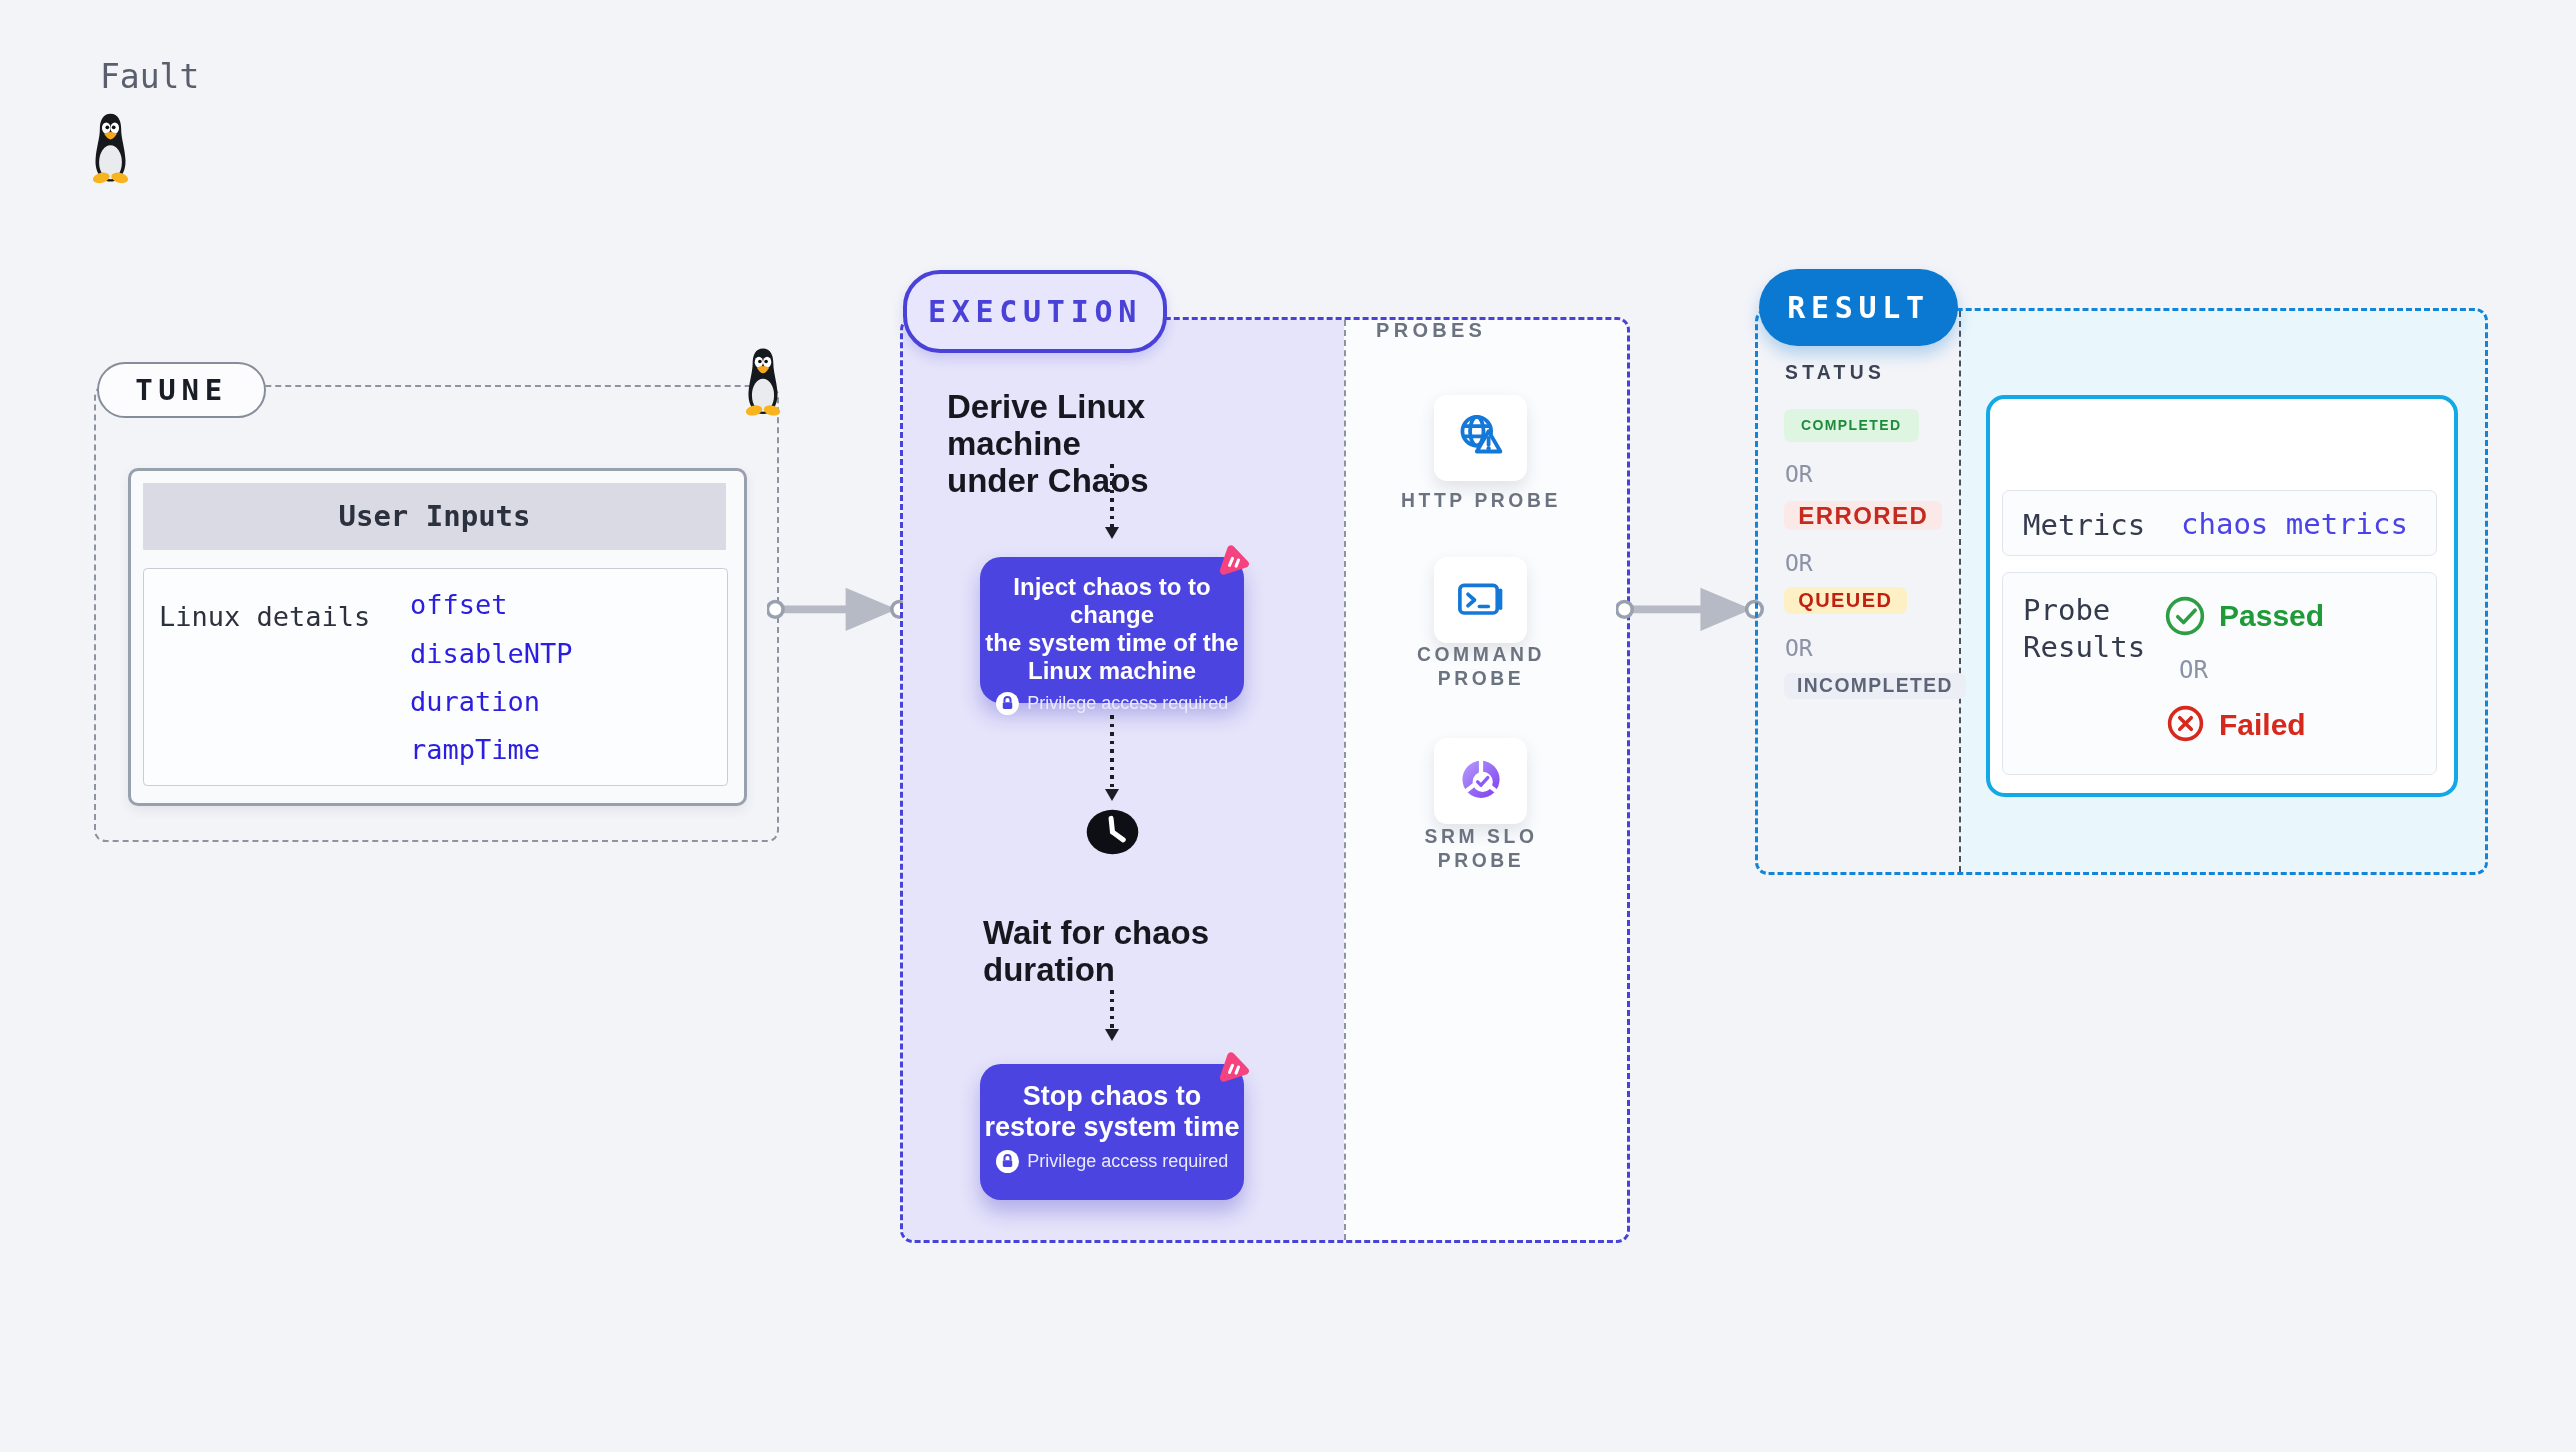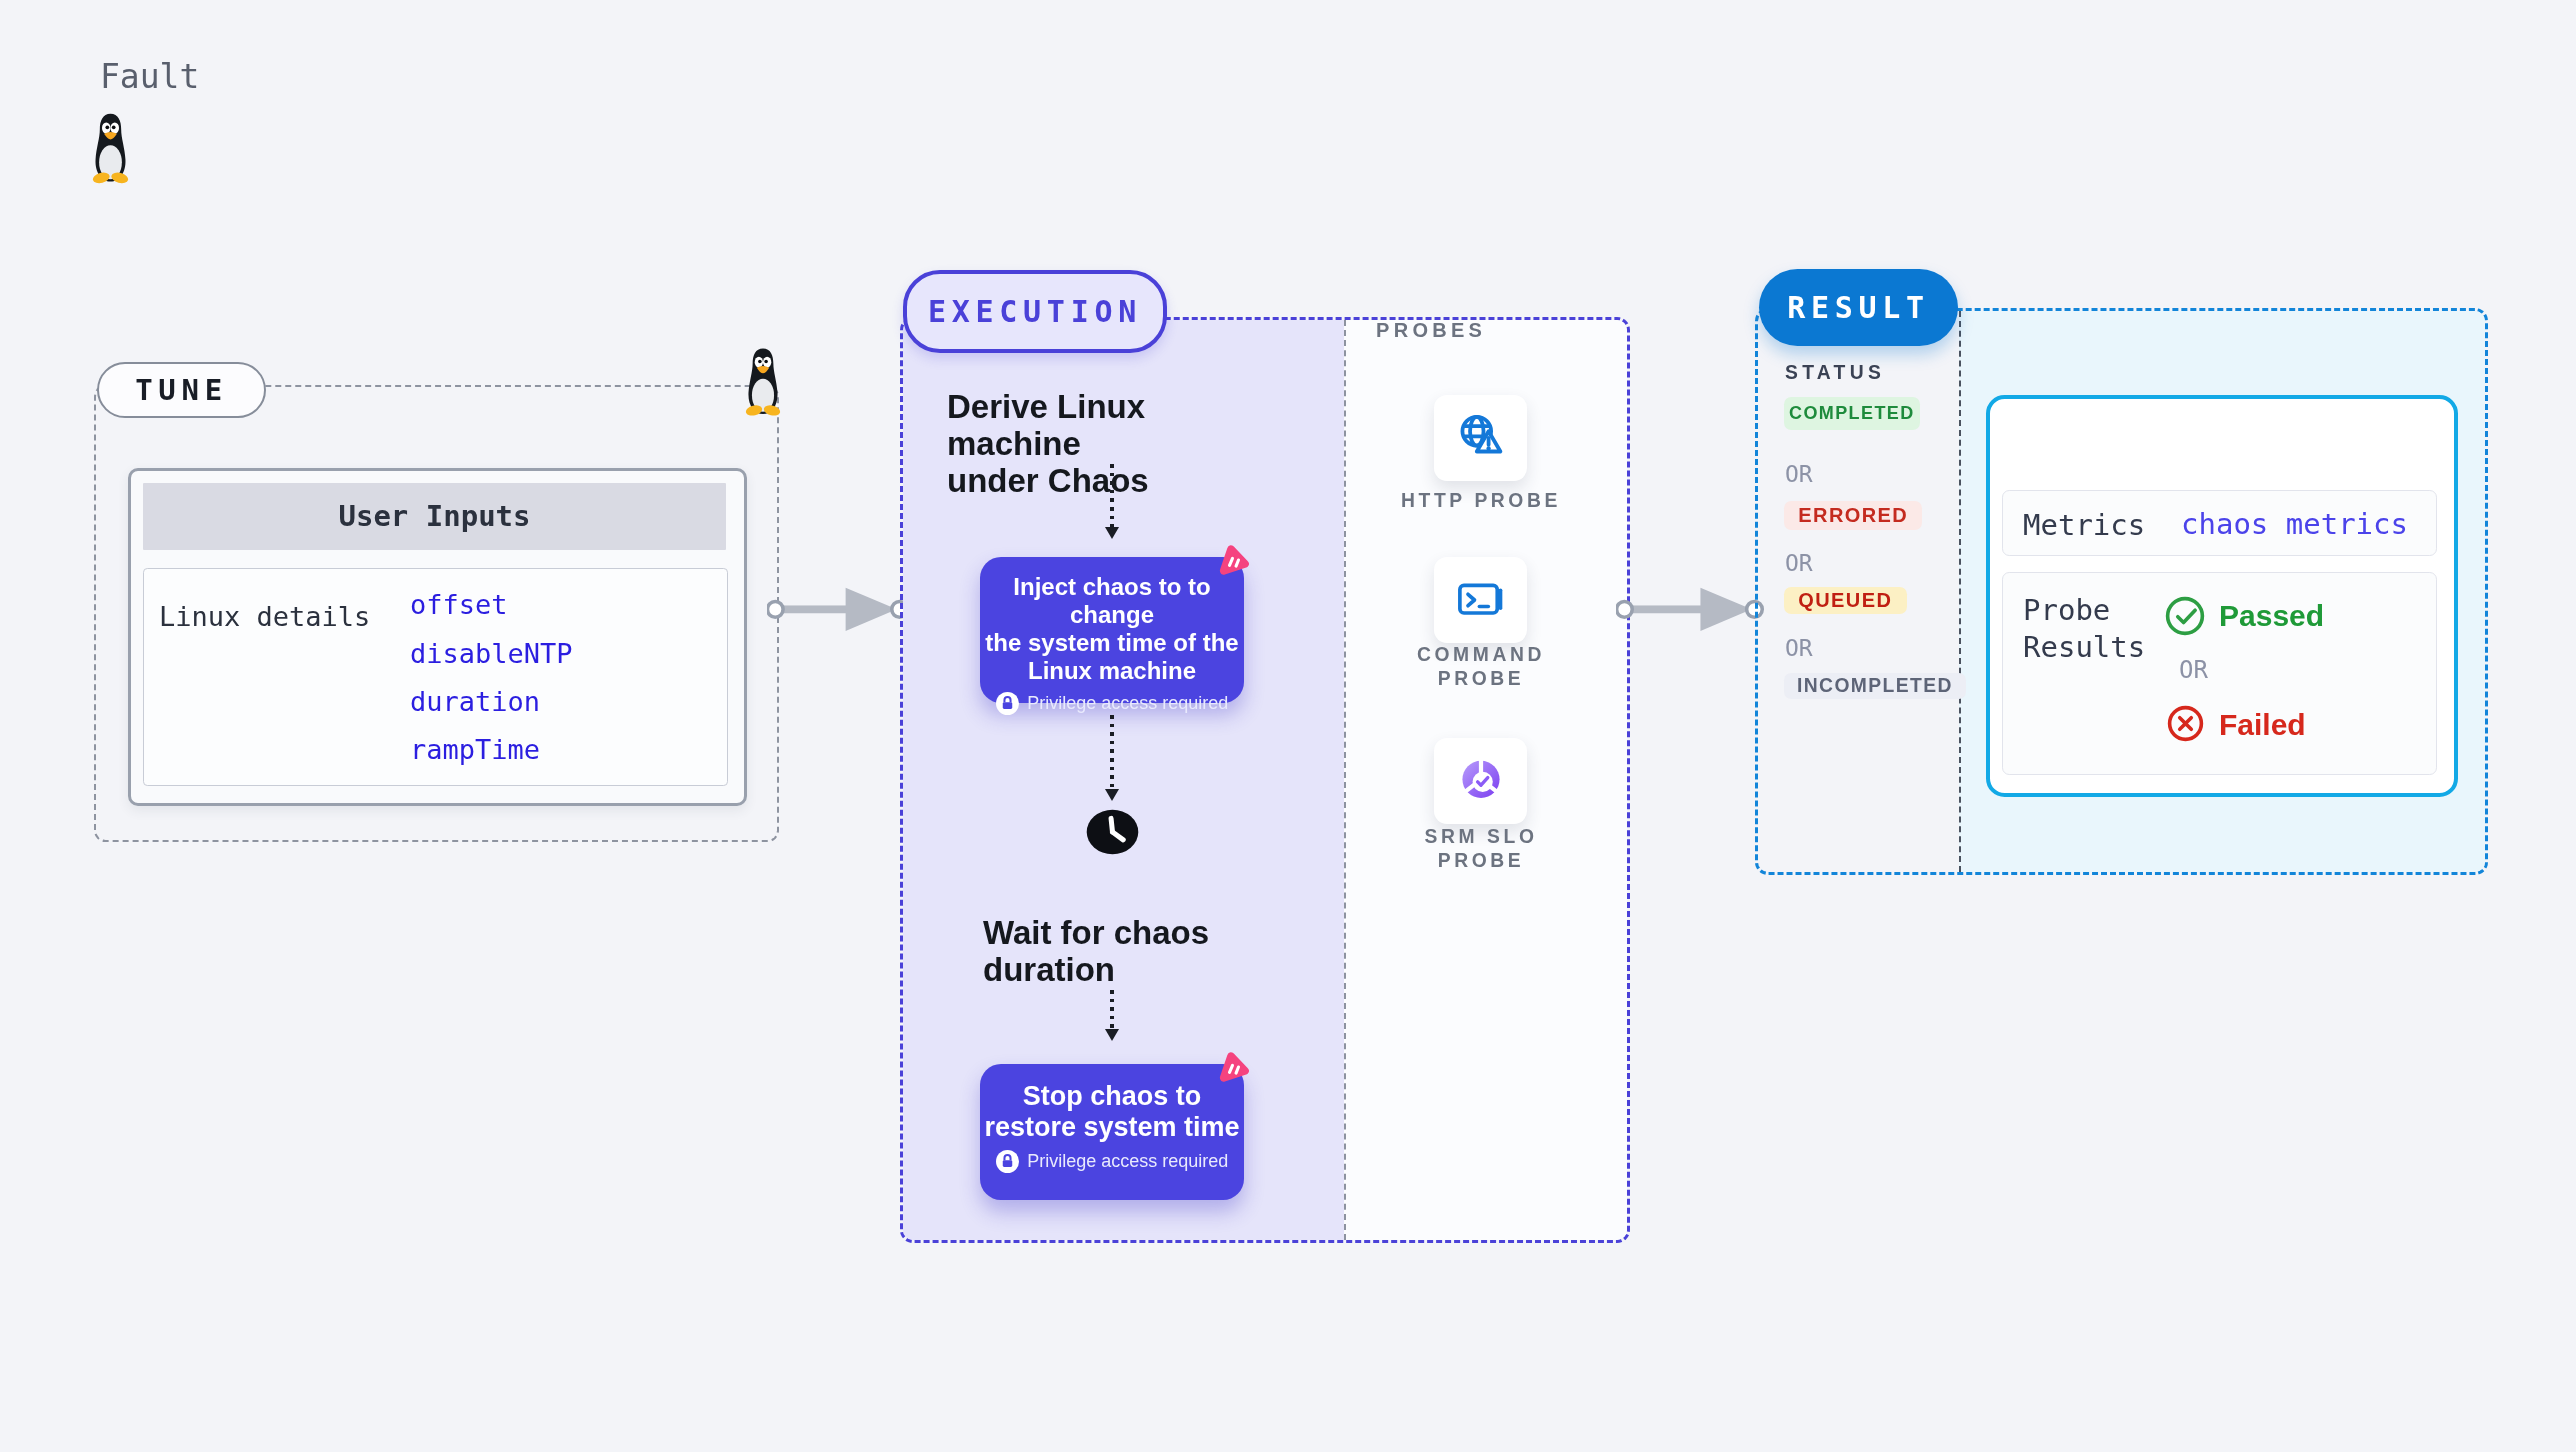--- a/index.html
+++ b/index.html
@@ -53,22 +53,22 @@
                color:#6c7380;line-height:1.25;white-space:pre-line;}
 
   
   .result-rect{left:1755px;top:308px;width:727px;height:561px;border:3.6px dashed #1285d9;border-radius:13px;overflow:hidden;}
   .result-cyan{position:absolute;left:201px;top:0;bottom:0;right:0;background:#e9f6fc;border-left:2.1px dashed #4a525f;}
   .result-pill{left:1759px;top:269px;width:199px;height:77px;background:#0b78d2;border-radius:39px;
                display:flex;align-items:center;justify-content:center;font-size:30px;font-weight:bold;
                letter-spacing:5.7px;color:#ffffff;box-shadow:0 8.6px 15.8px rgba(11,120,210,.28);}
   .status-label{left:1785px;top:362px;font-size:19.3px;font-weight:bold;letter-spacing:4.3px;color:#3a4254;}
   .badge{left:1784px;border-radius:7.2px;font-weight:bold;display:inline-block;}
-  .badge-completed{top:397px;height:33px;line-height:33px;padding:0 5px;font-size:18px;letter-spacing:1.4px;background:#def5e1;color:#1e8b3c;}
-  .badge-errored{top:501px;height:29px;line-height:29px;padding:0 14.3px;font-size:20px;letter-spacing:1.4px;background:#fbe9e7;color:#c42b1f;}
+  .badge-completed{top:409px;height:33px;line-height:33px;padding:0 17px;font-size:14px;letter-spacing:1.4px;background:#def5e1;color:#1e8b3c;}
+  .badge-errored{top:501px;height:29px;line-height:29px;padding:0 14.3px;font-size:24px;letter-spacing:1.4px;background:#fbe9e7;color:#c42b1f;}
   .badge-queued{top:587px;height:27px;line-height:27px;padding:0 14.3px;font-size:20px;letter-spacing:1.4px;background:#fcf0c4;color:#c01f12;}
   .badge-incompleted{top:673px;height:26px;line-height:26px;padding:0 13px;font-size:19.3px;letter-spacing:1.4px;background:#eceef5;color:#5d6477;}
   .or-text{left:1785px;font-size:23px;color:#8c92a6;}
 
   .output-card{left:1986px;top:395px;width:464px;height:394px;background:#ffffff;border:4.3px solid #12a9e6;border-radius:18.6px;}
   .output-header{left:2002px;top:410px;width:433px;height:63px;background:#d6d7e1;border-radius:7.2px;
                  line-height:63px;text-align:center;font-size:29px;color:#666d7c;}
   .output-row{left:2002px;width:433px;background:#fbfcfd;border:1.4px solid #e2e4ec;border-radius:7.2px;}
   .metrics-row{top:490px;height:64px;}
   .probe-row{top:572px;height:201px;}

